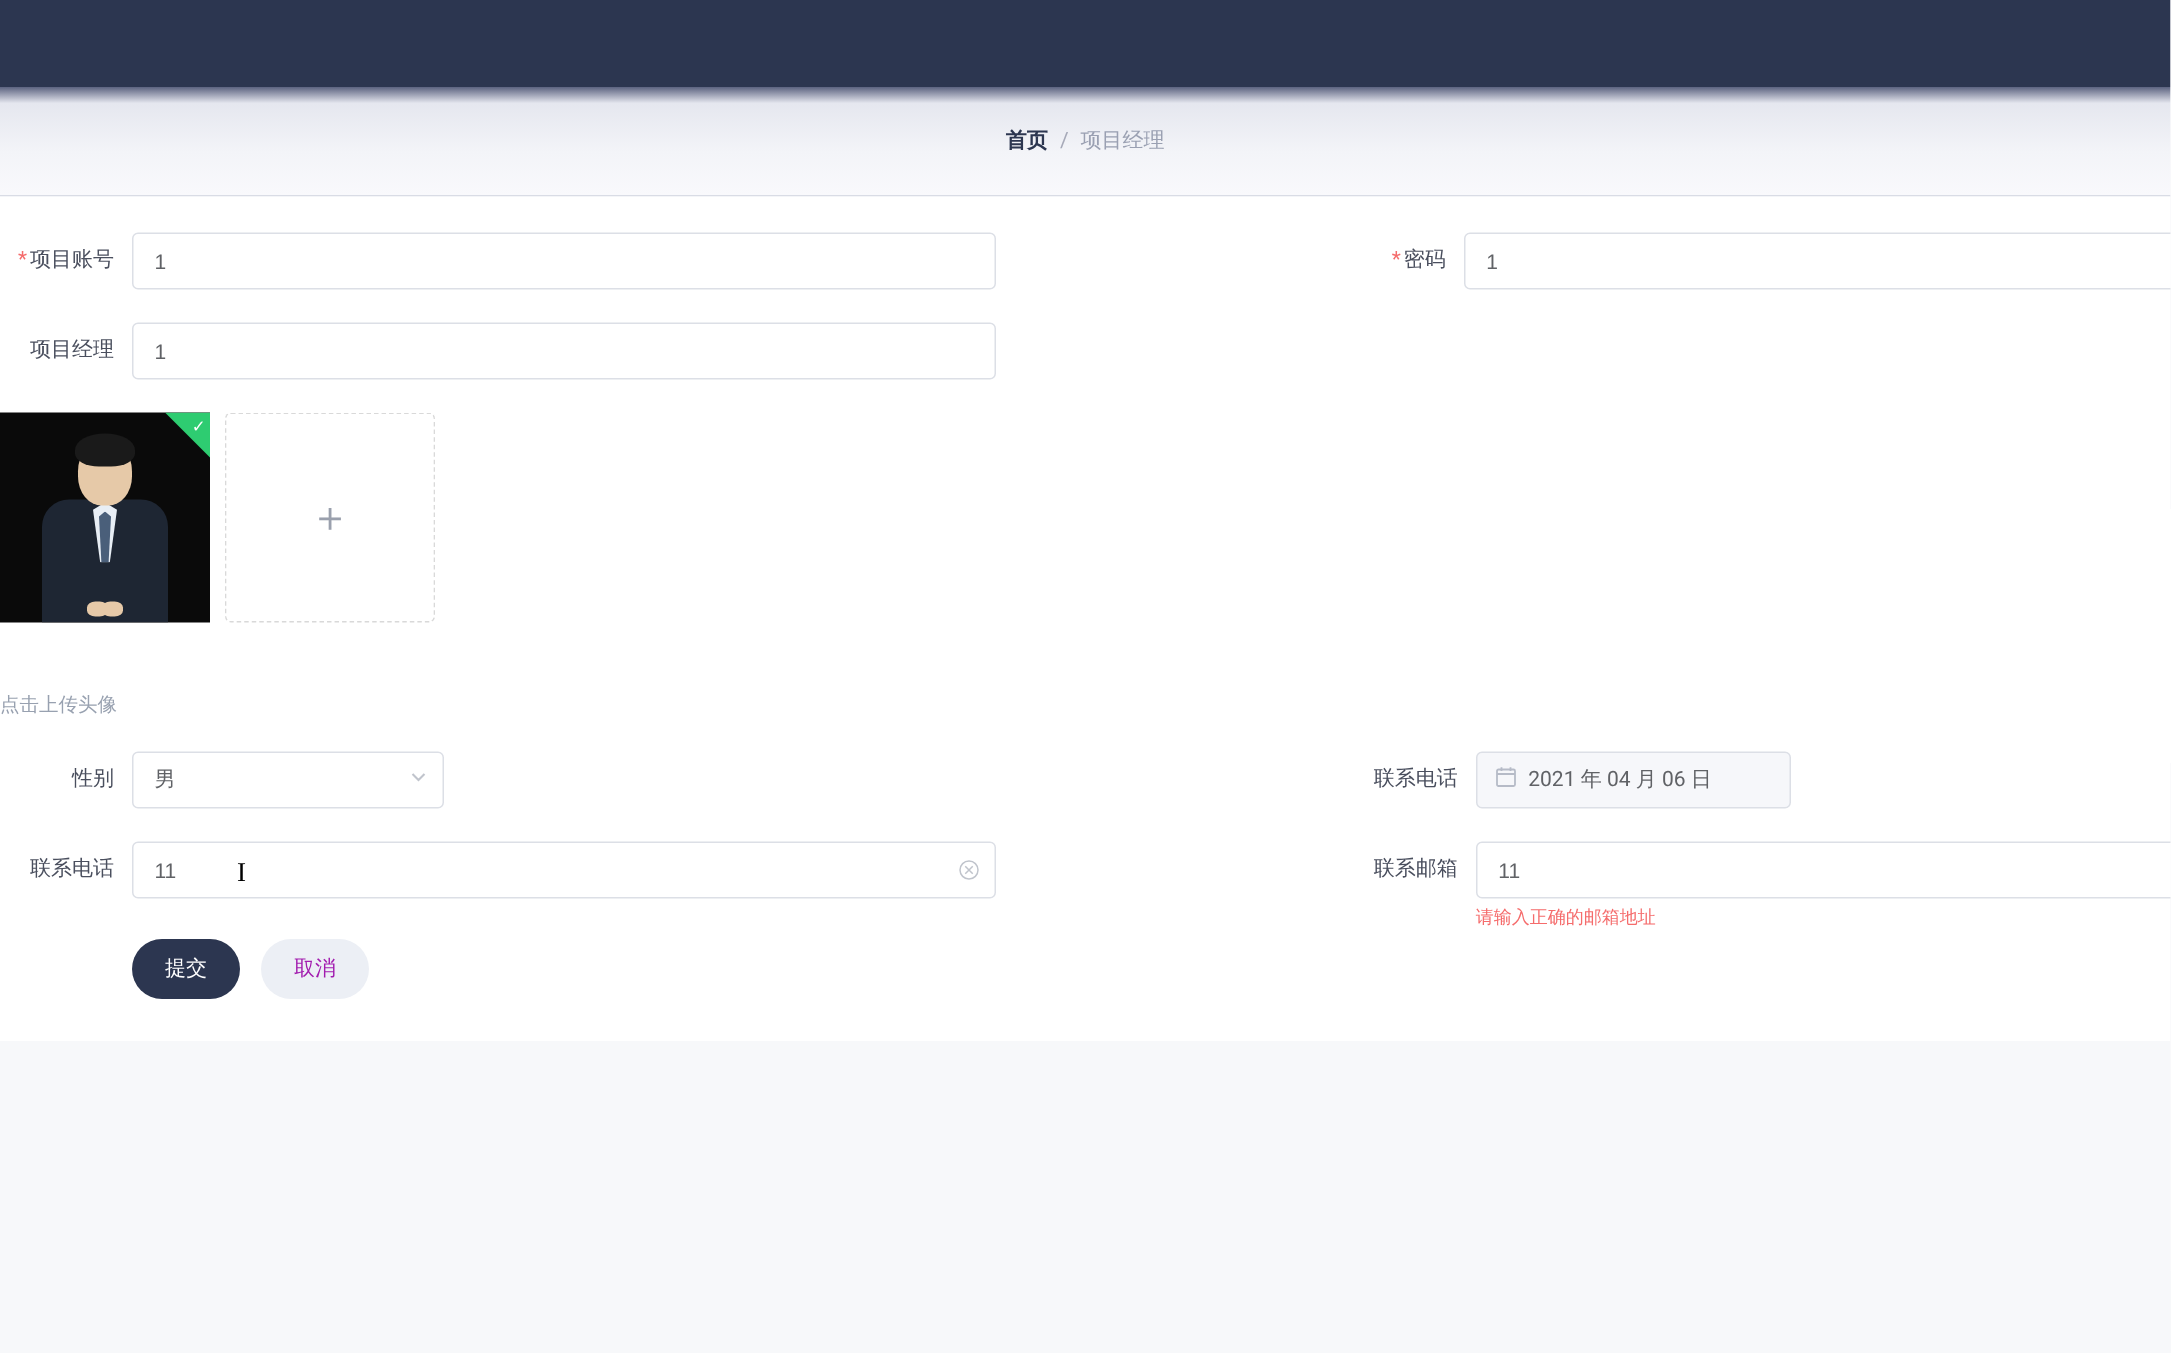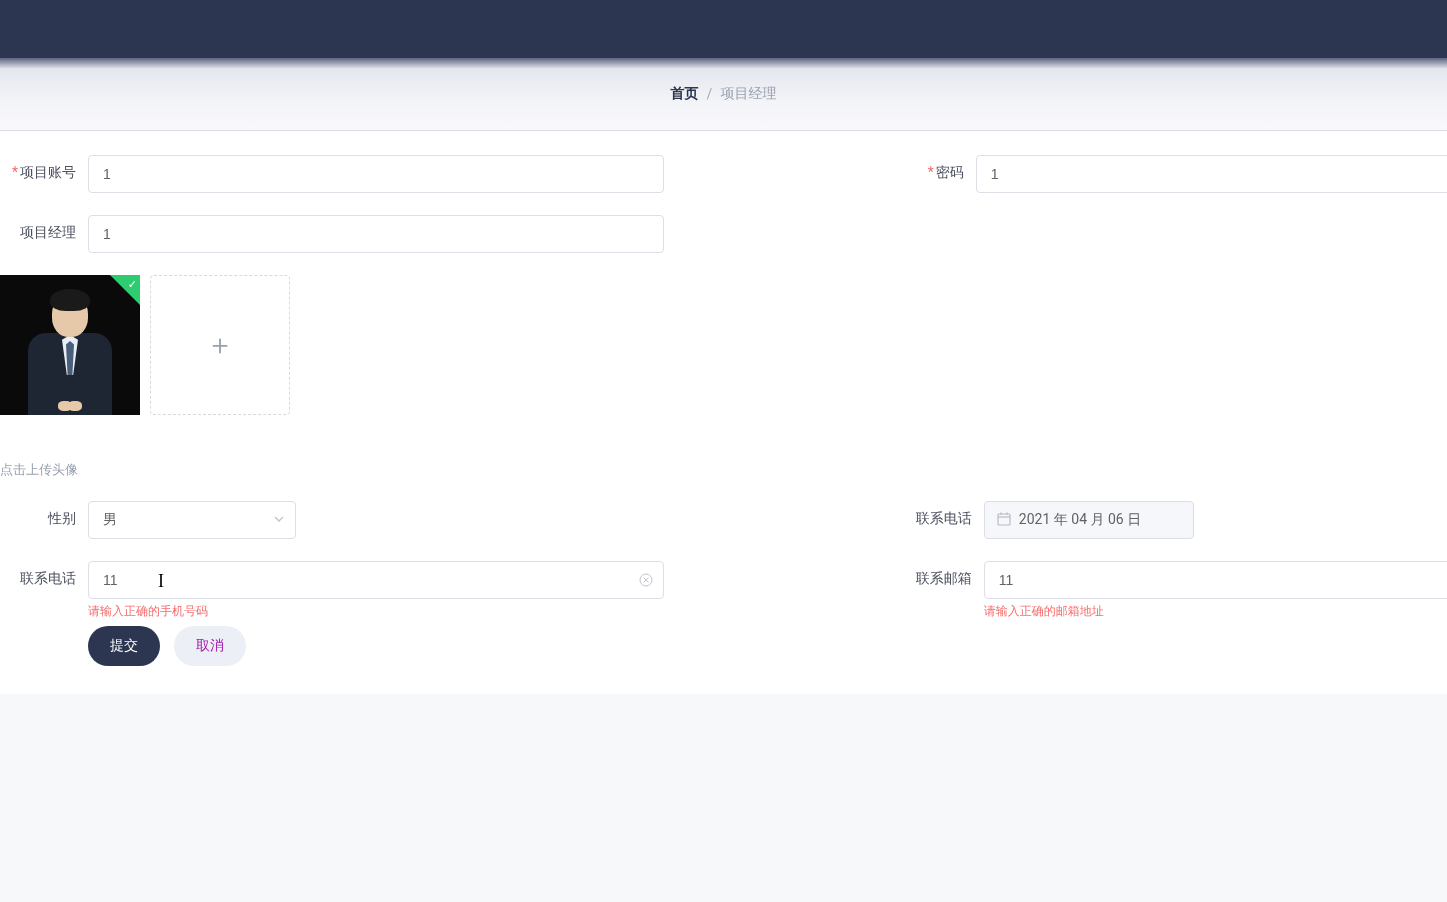--- a/index.html
+++ b/index.html
@@ -392,21 +392,20 @@
         <div class="input-with-clear">
           <input class="text-input" value="11" style="">
           <span class="clear-btn">
             <svg width="14" height="14" viewBox="0 0 14 14">
                 <circle cx="7" cy="7" r="6" fill="none" stroke="currentColor" stroke-width="1"></circle>
                 <path d="M4.5 4.5 L9.5 9.5 M9.5 4.5 L4.5 9.5" stroke="currentColor" stroke-width="1"></path>
               </svg>
           </span>
           <span class="text-cursor">I</span>
         </div>
-        <div class="err-msg">请输入正确的手机号码</div>
       </div>
     </div>
     <div class="form-col right">
       <div class="label right-col" style="width:auto; min-width:180px; padding-left:120px;">联系邮箱</div>
       <div class="field-wrap">
         <input class="text-input wide-right" value="11" style="">
         <div class="err-msg">请输入正确的邮箱地址</div>
       </div>
     </div>
   </div>

